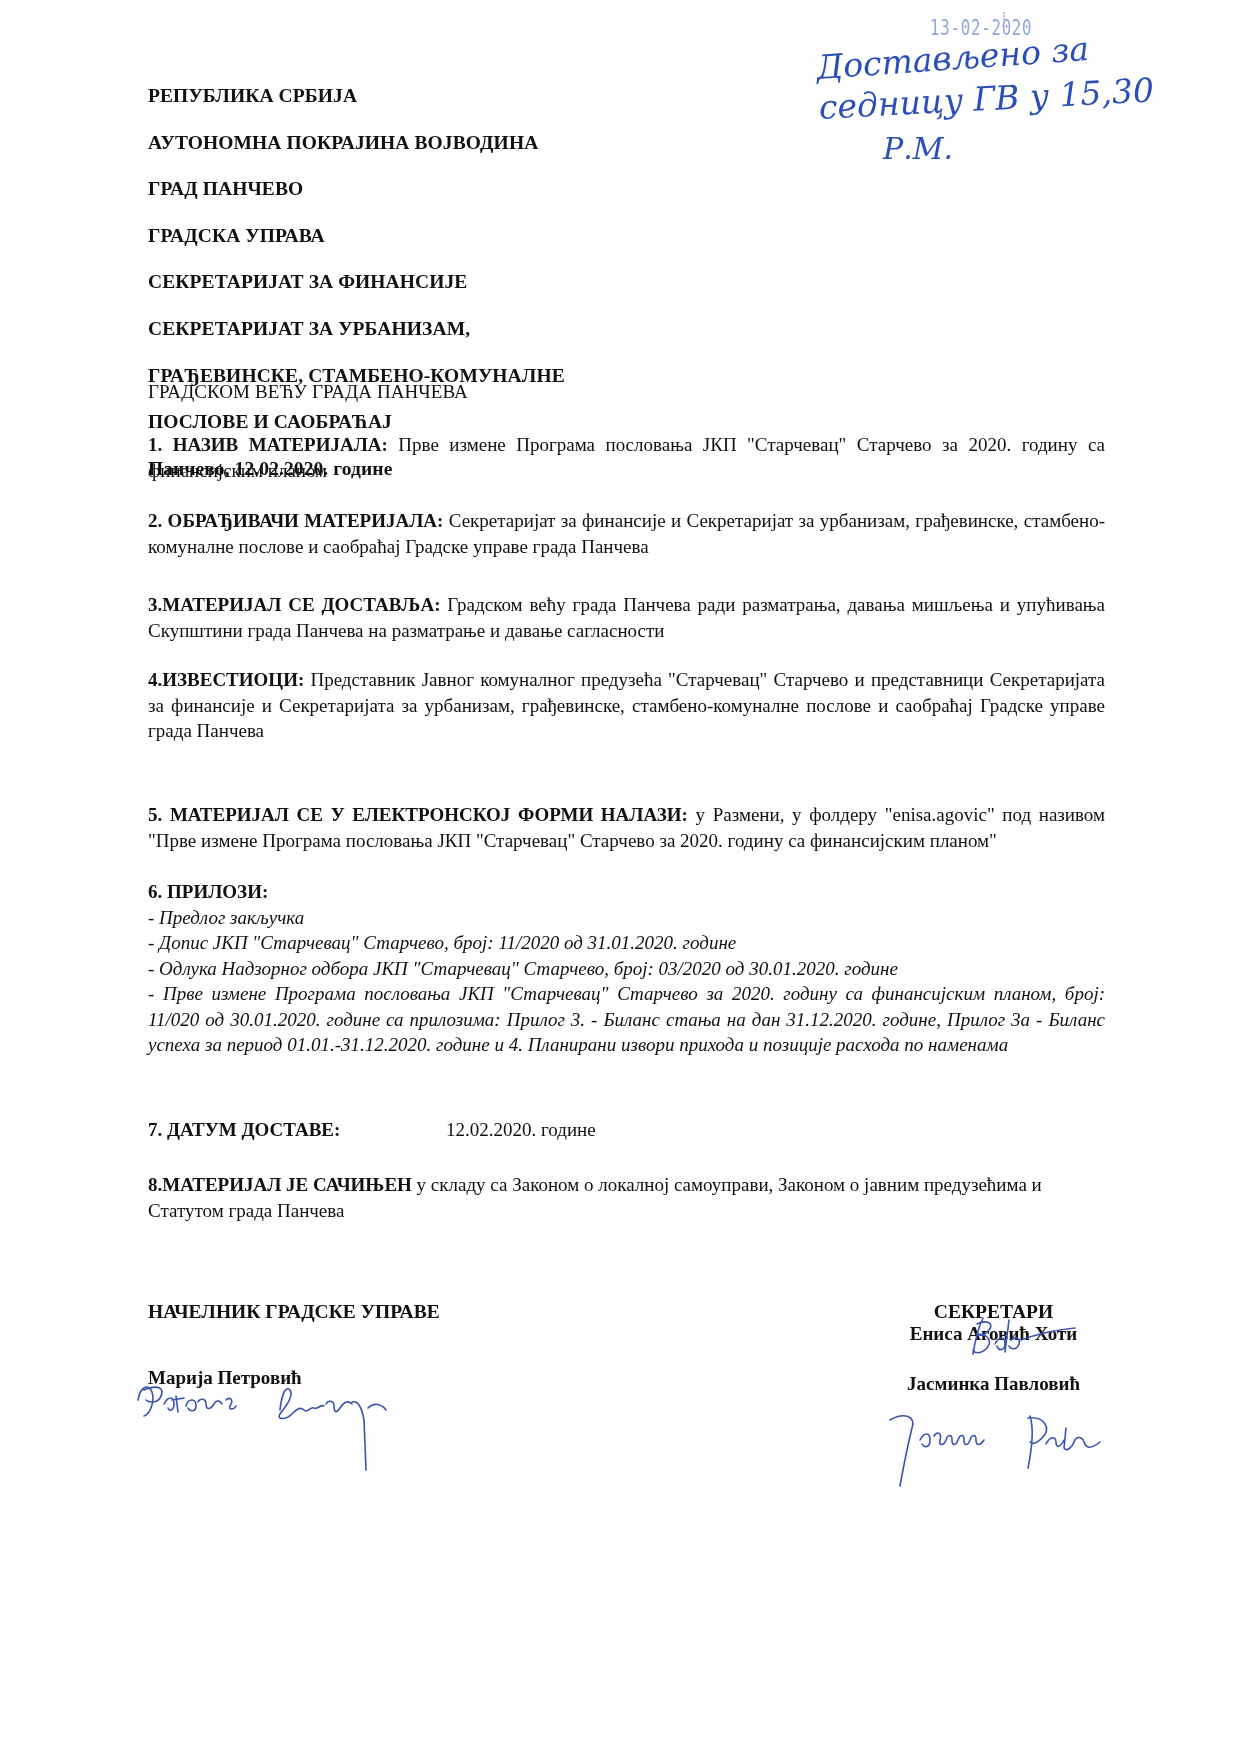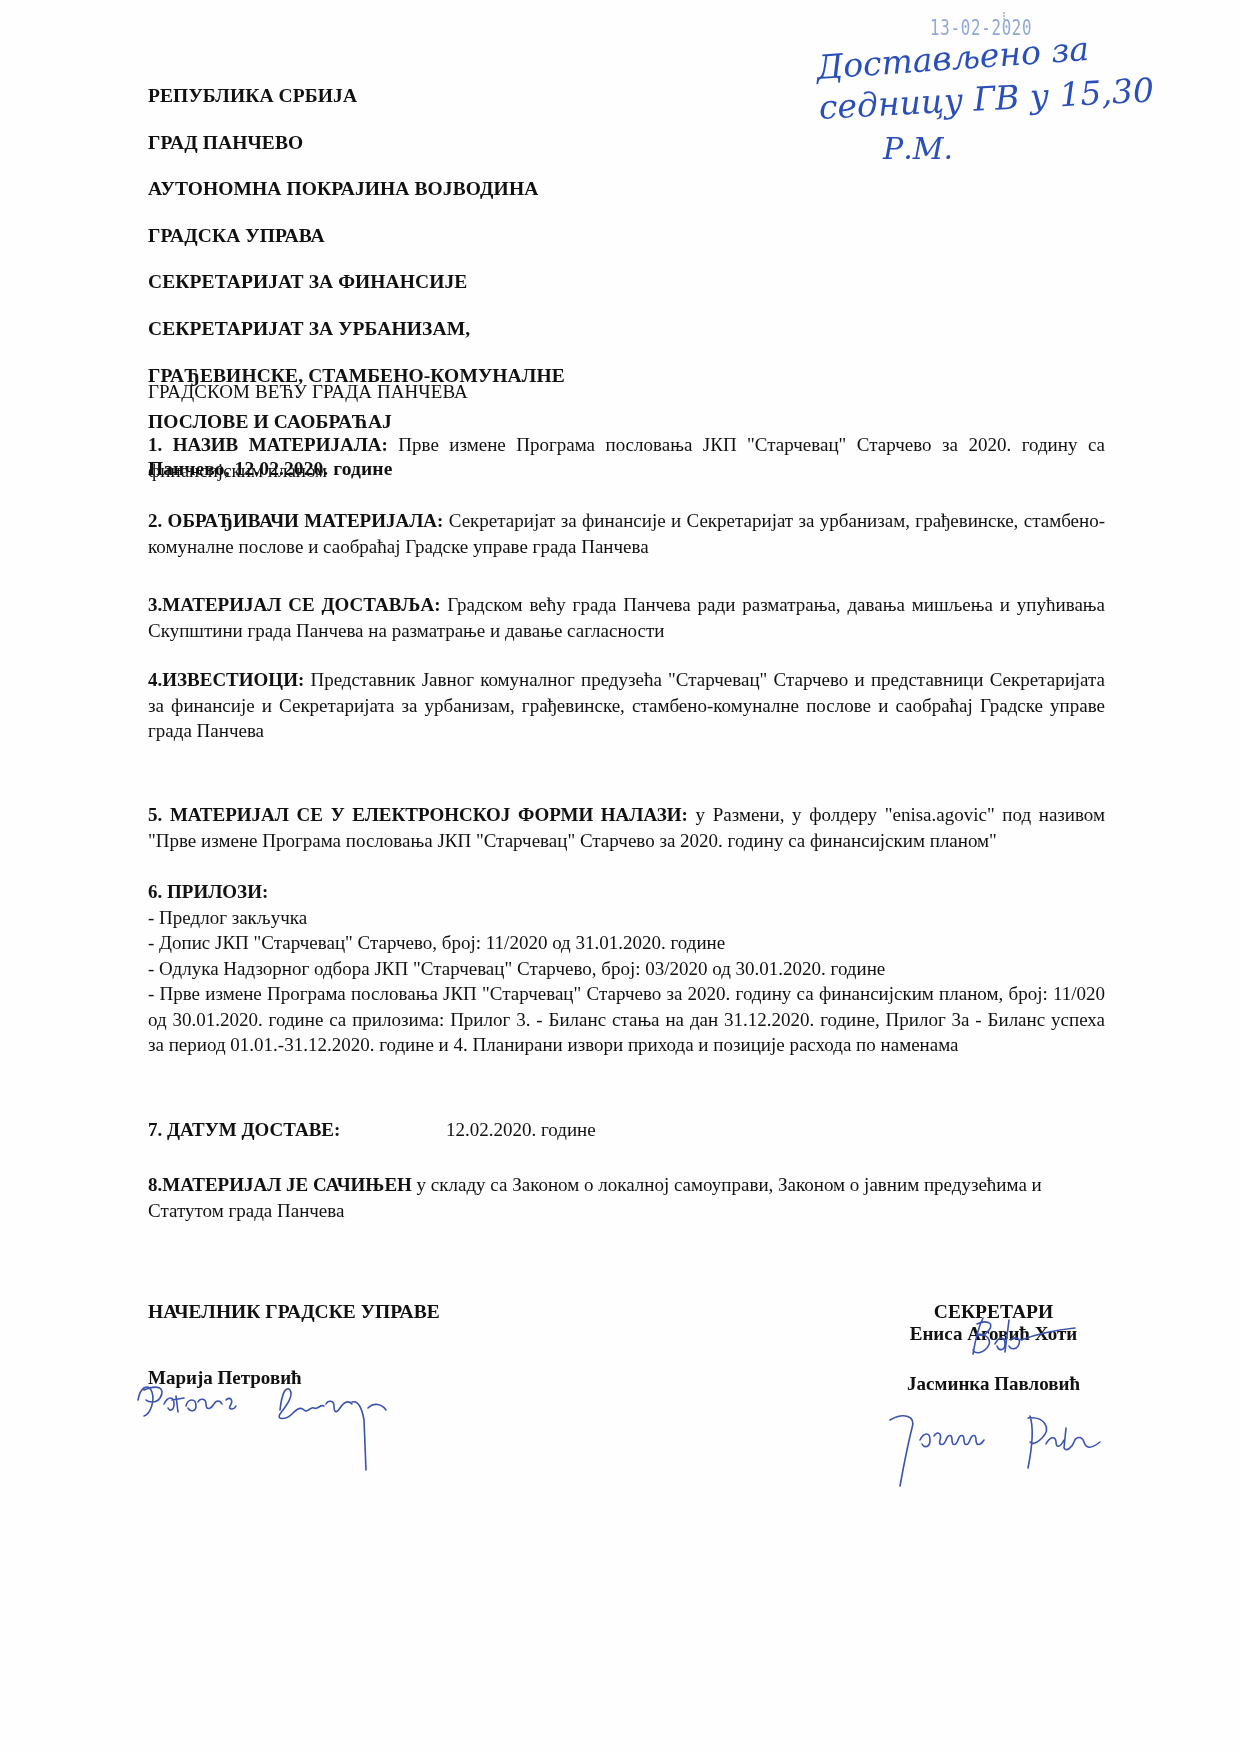--- a/index.html
+++ b/index.html
@@ -77,21 +77,21 @@
       line-height: 25.5px;
       text-align: justify;
     }
     .item .label { font-weight: bold; }
     .item-1 { top: 432px; }
     .item-2 { top: 508px; }
     .item-3 { top: 592px; }
     .item-4 { top: 667px; }
     .item-5 { top: 802px; }
     .item-6 { top: 879px; text-align: left; }
-    .item-6 .att { display: block; text-align: justify; }
+    .item-6 .att { display: block; text-align: justify; font-style: italic; }
     .item-7 { top: 1117px; }
     .item-7 .date { position: absolute; left: 298px; top: 0; }
     .item-8 { top: 1172px; text-align: left; }
 
     .sig-left {
       position: absolute;
       left: 148px;
       top: 1301px;
       font-weight: bold;
       font-size: 19.5px;
@@ -116,22 +116,22 @@
       pointer-events: none;
     }
   </style>
 </head>
 <body>
 
 <div class="page">
 
   <div class="header-block">
     <span class="header-line">РЕПУБЛИКА СРБИЈА</span>
+    <span class="header-line">АУТОНОМНА ПОКРАЈИНА ВОЈВОДИНА</span>
     <span class="header-line">ГРАД ПАНЧЕВО</span>
-    <span class="header-line">АУТОНОМНА ПОКРАЈИНА ВОЈВОДИНА</span>
     <span class="header-line">ГРАДСКА УПРАВА</span>
     <span class="header-line">СЕКРЕТАРИЈАТ ЗА ФИНАНСИЈЕ</span>
     <span class="header-line">СЕКРЕТАРИЈАТ ЗА УРБАНИЗАМ,</span>
     <span class="header-line">ГРАЂЕВИНСКЕ, СТАМБЕНО-КОМУНАЛНЕ</span>
     <span class="header-line">ПОСЛОВЕ И САОБРАЋАЈ</span>
     <span class="header-line">Панчево, 12.02.2020. године</span>
   </div>
 
   <div class="stamp">13-02-2020</div>
   <div class="stamp-speck"></div>

